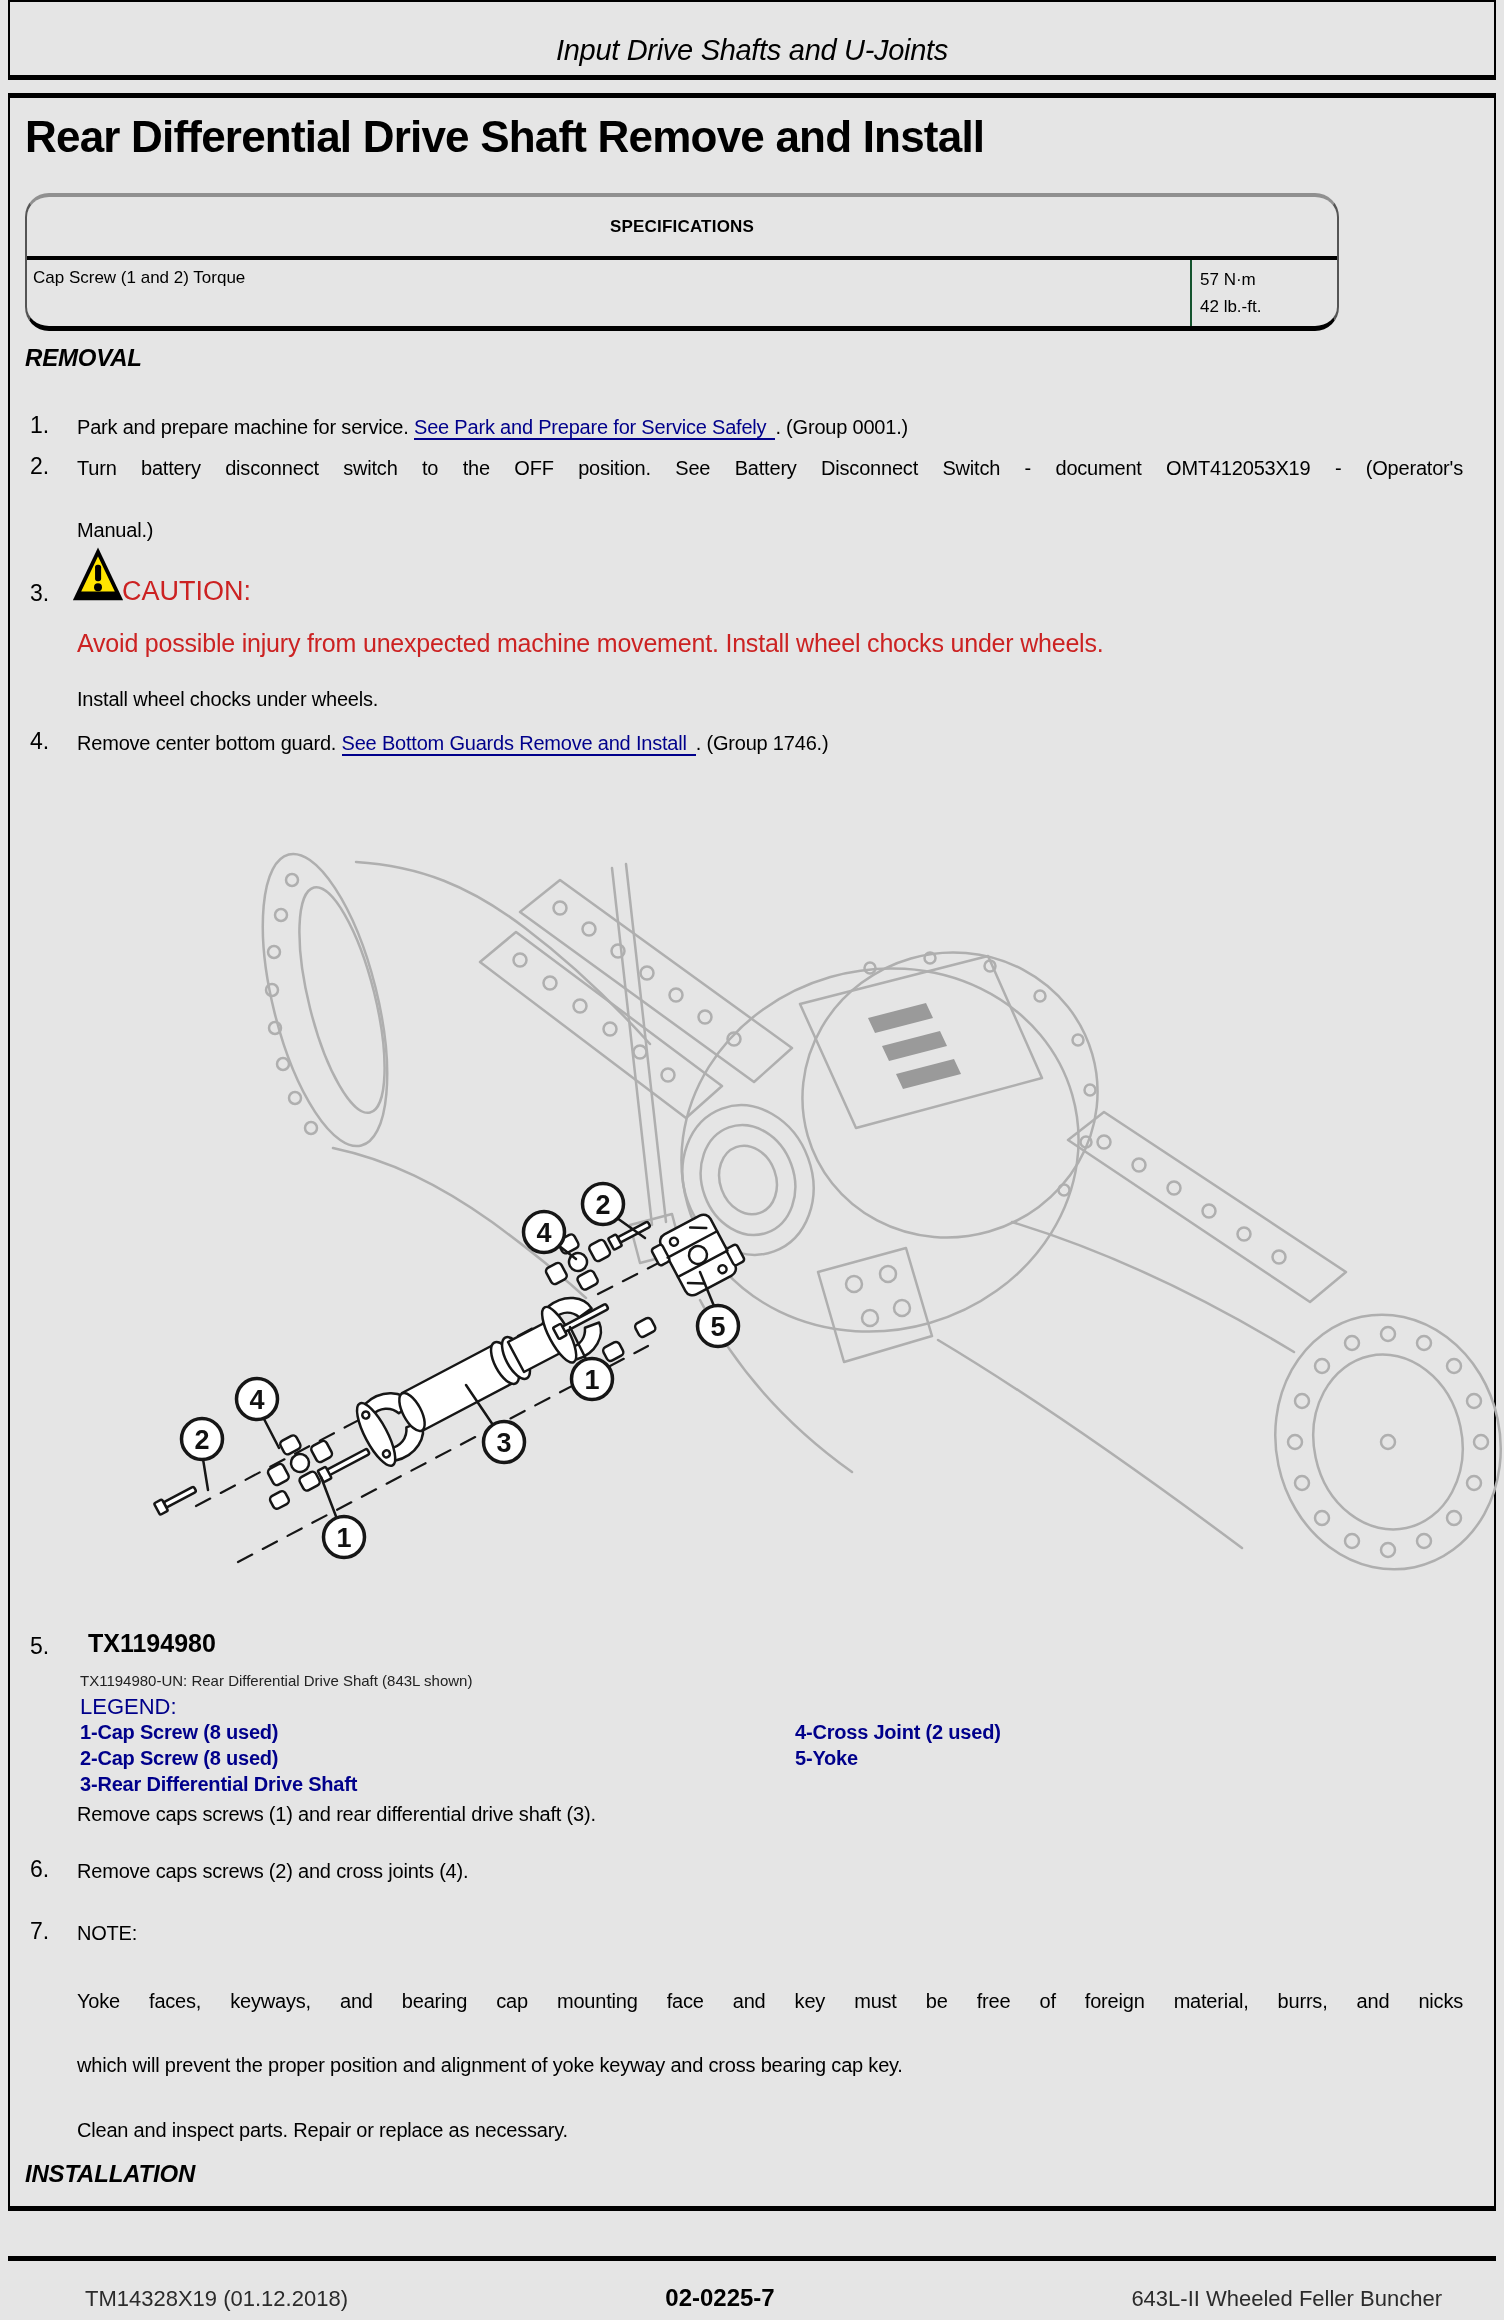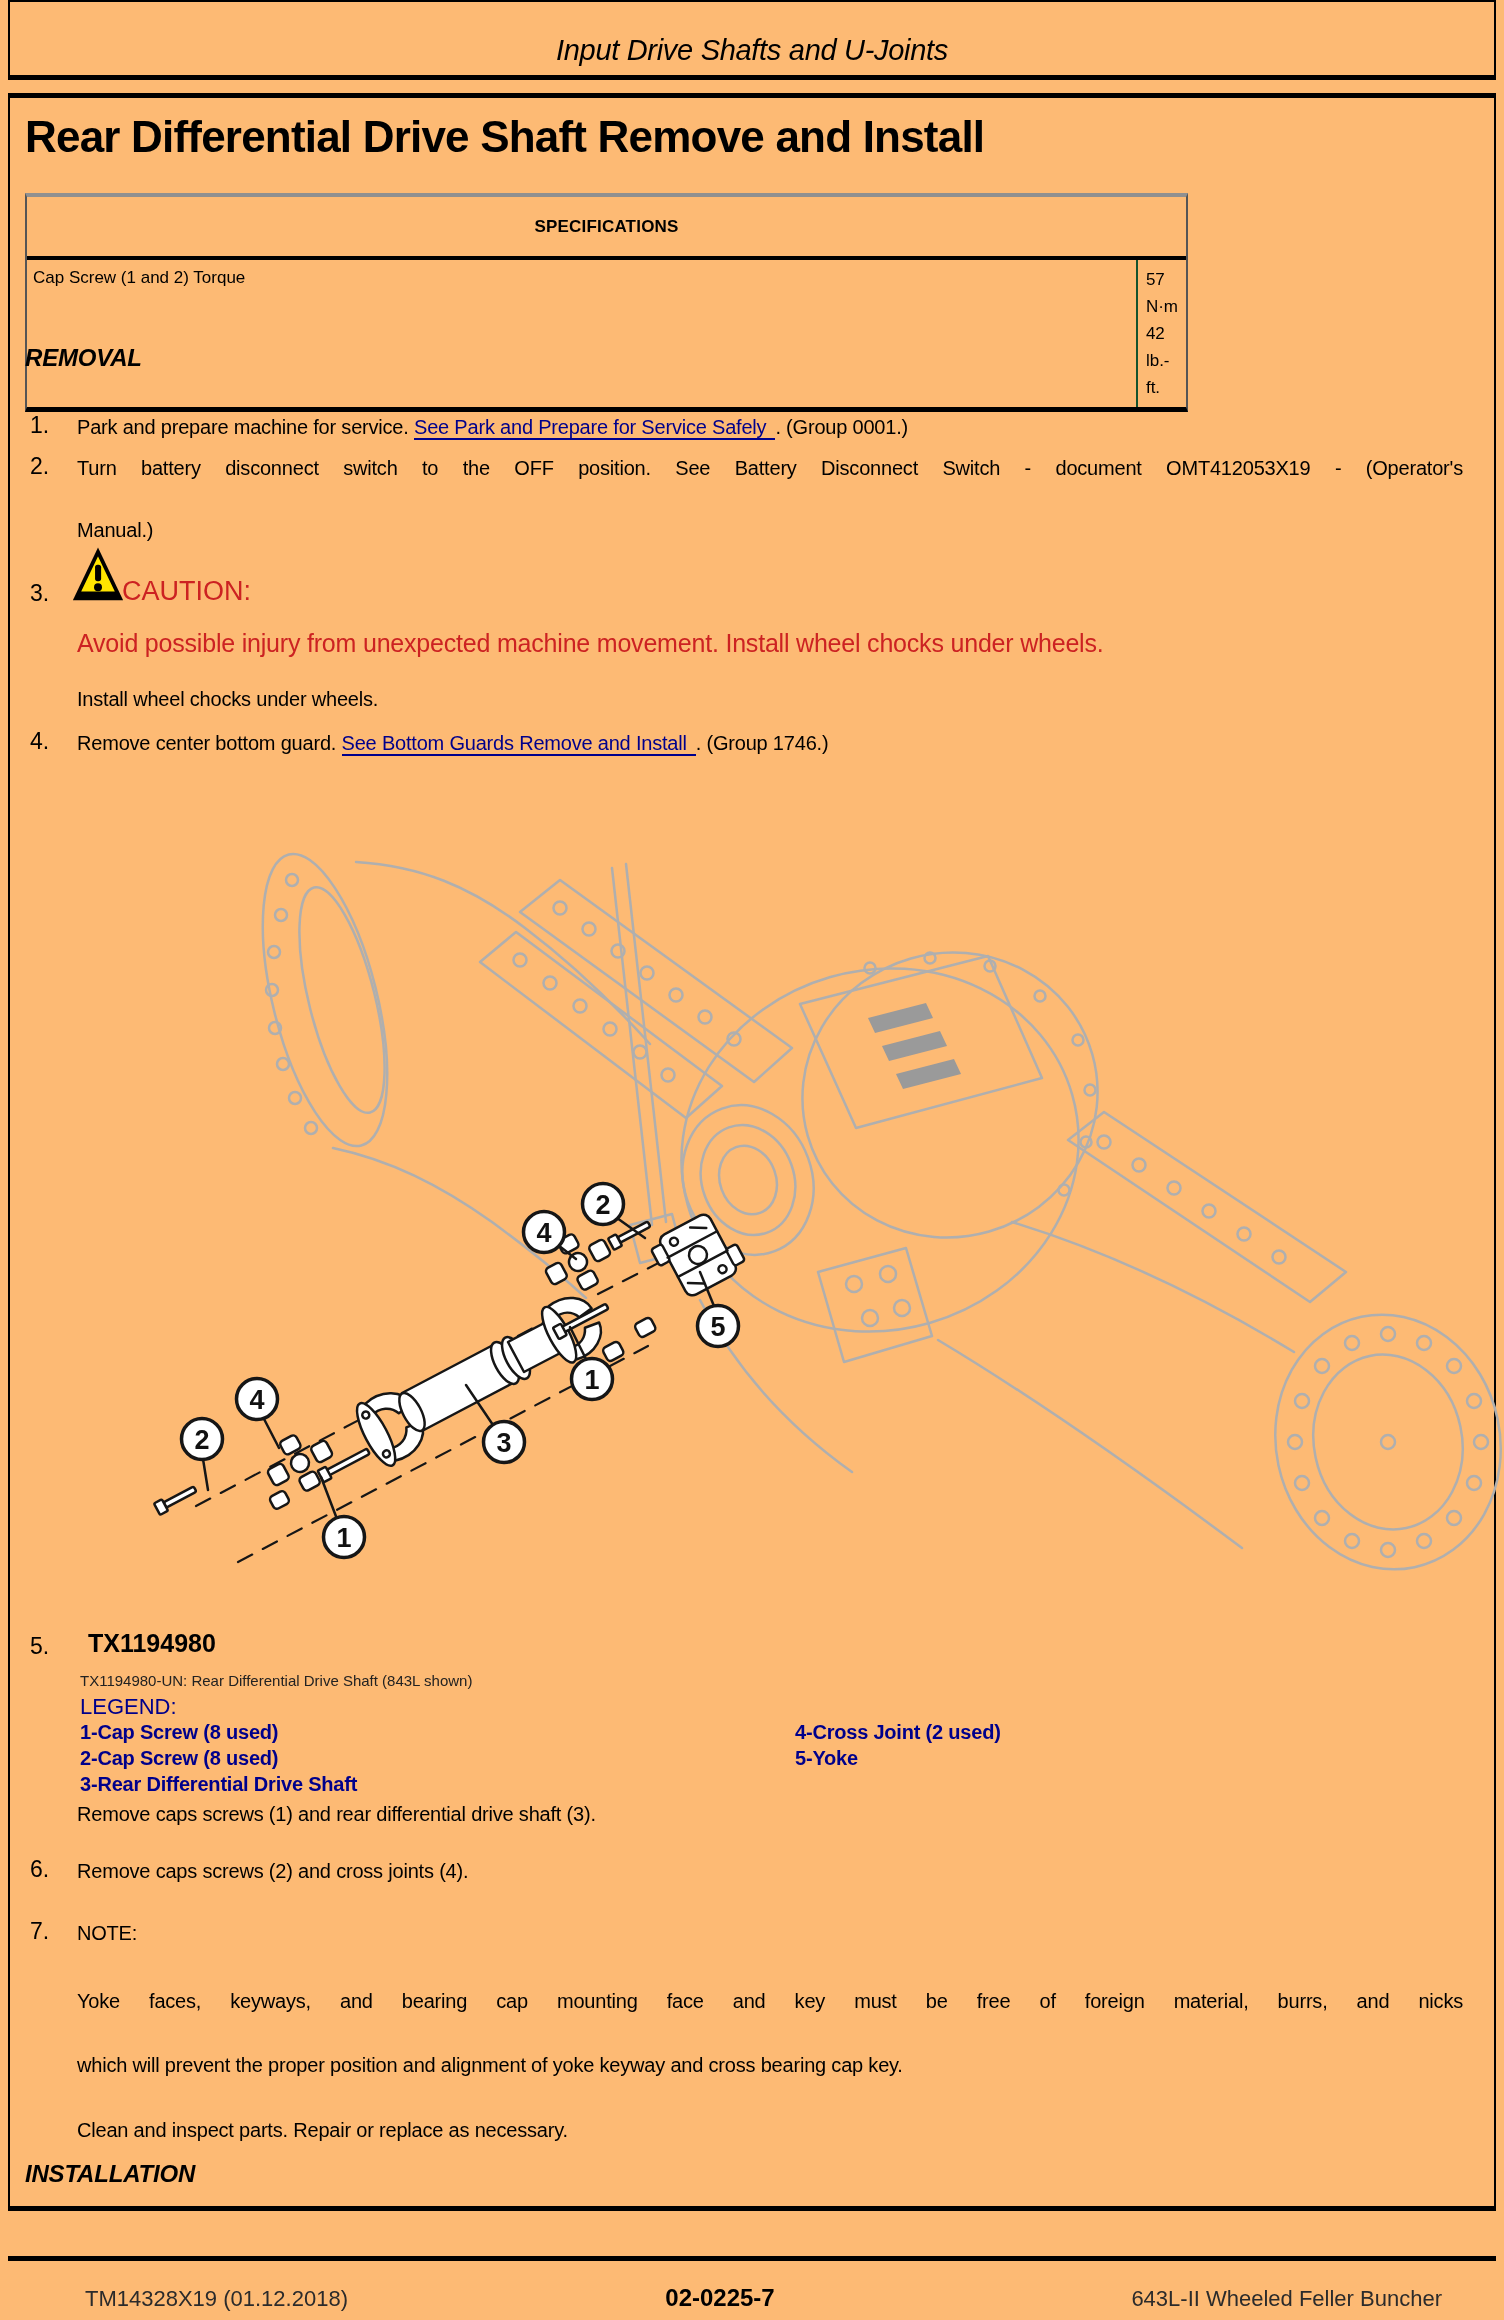--- a/index.html
+++ b/index.html
@@ -1,29 +1,29 @@
 <!DOCTYPE html>
 <html><head>
 <meta charset="utf-8">
 <style>
   html,body{margin:0;padding:0;background:#fff;}
-  .page{position:relative;width:1504px;height:2320px;background:#fdba74;
+  .page{position:relative;width:1504px;height:2320px;background:#e5e5e5;
         font-family:"Liberation Sans","DejaVu Sans",sans-serif;color:#000;overflow:hidden;}
   .abs{position:absolute;}
   
   .top-box{left:8px;top:0;width:1488px;height:80px;border:2px solid #000;border-bottom:5px solid #000;
            box-sizing:border-box;display:flex;align-items:flex-end;justify-content:center;padding-bottom:8px;}
   .running-head{font-style:italic;font-size:29px;letter-spacing:-0.3px;}
   .content-box{left:8px;top:93px;width:1488px;height:2118px;border:2px solid #000;border-top:5px solid #000;
                border-bottom:5px solid #000;box-sizing:border-box;}
   .page-title{left:25px;top:112px;font-size:44px;font-weight:bold;letter-spacing:-0.8px;}
   
-  .spec-table{left:25px;top:193px;width:1163px;box-sizing:border-box;
+  .spec-table{left:25px;top:193px;width:1314px;box-sizing:border-box;
               border-top:4px solid #909090;border-left:2px solid #555;border-right:2px solid #555;
-              border-bottom:5px solid #000;}
+              border-bottom:5px solid #000;border-radius:24px;}
   .spec-head{height:59px;display:flex;align-items:center;justify-content:center;
              font-size:17px;font-weight:bold;border-bottom:4px solid #000;letter-spacing:0.2px;}
   .spec-row{display:flex;min-height:60px;gap:40px;}
   .spec-label{width:1123px;box-sizing:border-box;padding:8px 6px;font-size:17px;}
   .spec-values{flex:1;box-sizing:border-box;border-left:2px solid #14532d;padding:6px 8px;font-size:17px;line-height:27px;}
   
   .sec-head{left:25px;font-size:24px;font-weight:bold;font-style:italic;letter-spacing:-0.2px;}
   .step-num{left:30px;font-size:23px;}
   .step-body{left:77px;font-size:20px;line-height:31px;letter-spacing:-0.2px;}
   .wide{width:1386px;}

